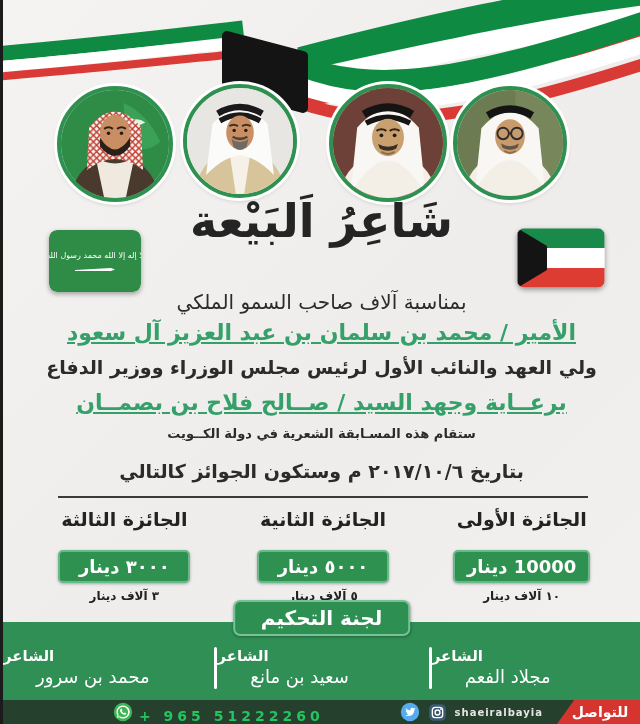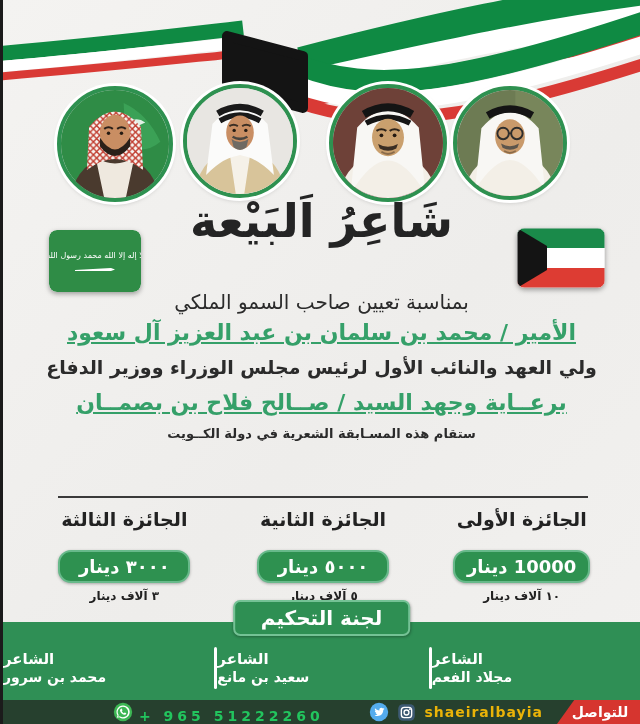--- a/index.html
+++ b/index.html
@@ -37,47 +37,47 @@
   .l4 { top:426px; font-size:13px; }
   .l5 { top:460px; font-size:19px; }
 
   .divider { position:absolute; top:496px; left:55px; width:530px; height:2px; background:#3a3a3a; }
 
   
   .prizes { position:absolute; top:508px; left:22px; width:596px; display:flex; }
   .prize { flex:1; display:flex; flex-direction:column; align-items:center; direction:rtl; }
   .prize-title { font-size:19px; font-weight:bold; color:#222; margin-bottom:20px; }
   .prize-badge {
-    min-width:132px; padding:4px 12px; border-radius:13px; text-align:center;
+    min-width:132px; padding:4px 12px; border-radius:5px; text-align:center;
     background:#2e9150; border:2px solid #67b98a; color:#fff;
     font-size:18px; font-weight:bold; box-shadow:0 1px 3px rgba(0,0,0,.3);
   }
   .prize-note { margin-top:6px; font-size:12px; font-weight:bold; color:#222; }
 
   
   .committee-band { position:absolute; top:622px; left:0; width:640px; height:78px; background:#2f8f55; }
   .committee-badge {
     position:absolute; top:600px; left:50%; transform:translateX(-50%);
     background:#2e8f53; border:2px solid #74c295; border-radius:7px;
     padding:4px 26px; color:#fff; font-size:20px; font-weight:bold; direction:rtl;
     box-shadow:0 1px 3px rgba(0,0,0,.3); white-space:nowrap;
   }
   .committee-row { position:absolute; top:640px; left:0; width:640px; height:56px;
     display:flex; align-items:center; }
   .member { flex:1; text-align:left; color:#fff; direction:rtl; line-height:1.25; }
   .member .role { font-size:15px; font-weight:bold; }
-  .member .name { font-size:14px; font-weight:bold; }
+  .member .name { font-size:18px; font-weight:normal;margin-left:33px; }
   .member-sep { width:3px; height:42px; background:#ffffff; border-radius:2px; }
 
   
   .contact-bar { position:absolute; top:700px; left:0; width:640px; height:24px;
     background:#26402e; display:flex; align-items:center; }
   .contact-bar .icon { display:inline-flex; margin:0 6px; }
   .phone { color:#22c55e; font-size:14px; font-weight:bold; letter-spacing:4px; white-space:nowrap;margin-top:8px; }
-  .handle { color:#eab308; font-size:14px; font-weight:bold; letter-spacing:1px; }
+  .handle { color:#e5e5e5; font-size:10px; font-weight:bold; letter-spacing:1px; }
   .contact-ribbon {
     position:absolute; right:0; top:0; height:24px; width:86px;
     background:#d6352f; clip-path:polygon(20% 0, 100% 0, 100% 100%, 0 100%);
     display:flex; align-items:center; justify-content:center;
     color:#fff; font-size:14px; font-weight:bold; direction:rtl;
   }
   .spacer { flex:1; }
 </style>
 </head>
 <body>
@@ -185,26 +185,27 @@
     <svg width="88" height="60" viewBox="0 0 88 60">
       <rect width="88" height="60" rx="7" fill="#ffffff"></rect>
       <rect width="88" height="20" fill="#1a8a4a"></rect>
       <rect y="40" width="88" height="20" fill="#dd3c33"></rect>
       <path d="M0 0 L30 18 L30 42 L0 60 Z" fill="#141414"></path>
       <rect width="88" height="60" rx="7" fill="none" stroke="#d8d8d8" stroke-width="1"></rect>
     </svg>
   </div>
 
   <div class="center-text title">شَاعِرُ اَلبَيْعة</div>
-  <div class="center-text subtitle">بمناسبة تعيين صاحب السمو الملكي</div>
+  <div class="center-text subtitle">بمناسبة آلاف صاحب السمو الملكي</div>
 
   <div class="center-text ln green l1">الأمير / محمد بن سلمان بن عبد العزيز آل سعود</div>
   <div class="center-text ln green l3">برعــاية وجهد السيد / صــالح فلاح بن بصمــان</div>
   <div class="center-text ln black l2">ولي العهد والنائب الأول لرئيس مجلس الوزراء ووزير الدفاع</div>
   <div class="center-text ln black l4">ستقام هذه المسـابقة الشعرية في دولة الكــويت</div>
+  <div class="center-text ln black l5">بتاريخ ٢٠١٧/١٠/٦ م وستكون الجوائز كالتالي</div>
 
   <div class="divider"></div>
 
   <div class="prizes">
     <div class="prize">
       <div class="prize-title">الجائزة الثالثة</div>
       <div class="prize-badge">٣٠٠٠ دينار</div>
       <div class="prize-note">٣ آلاف دينار</div>
     </div>
     <div class="prize">

